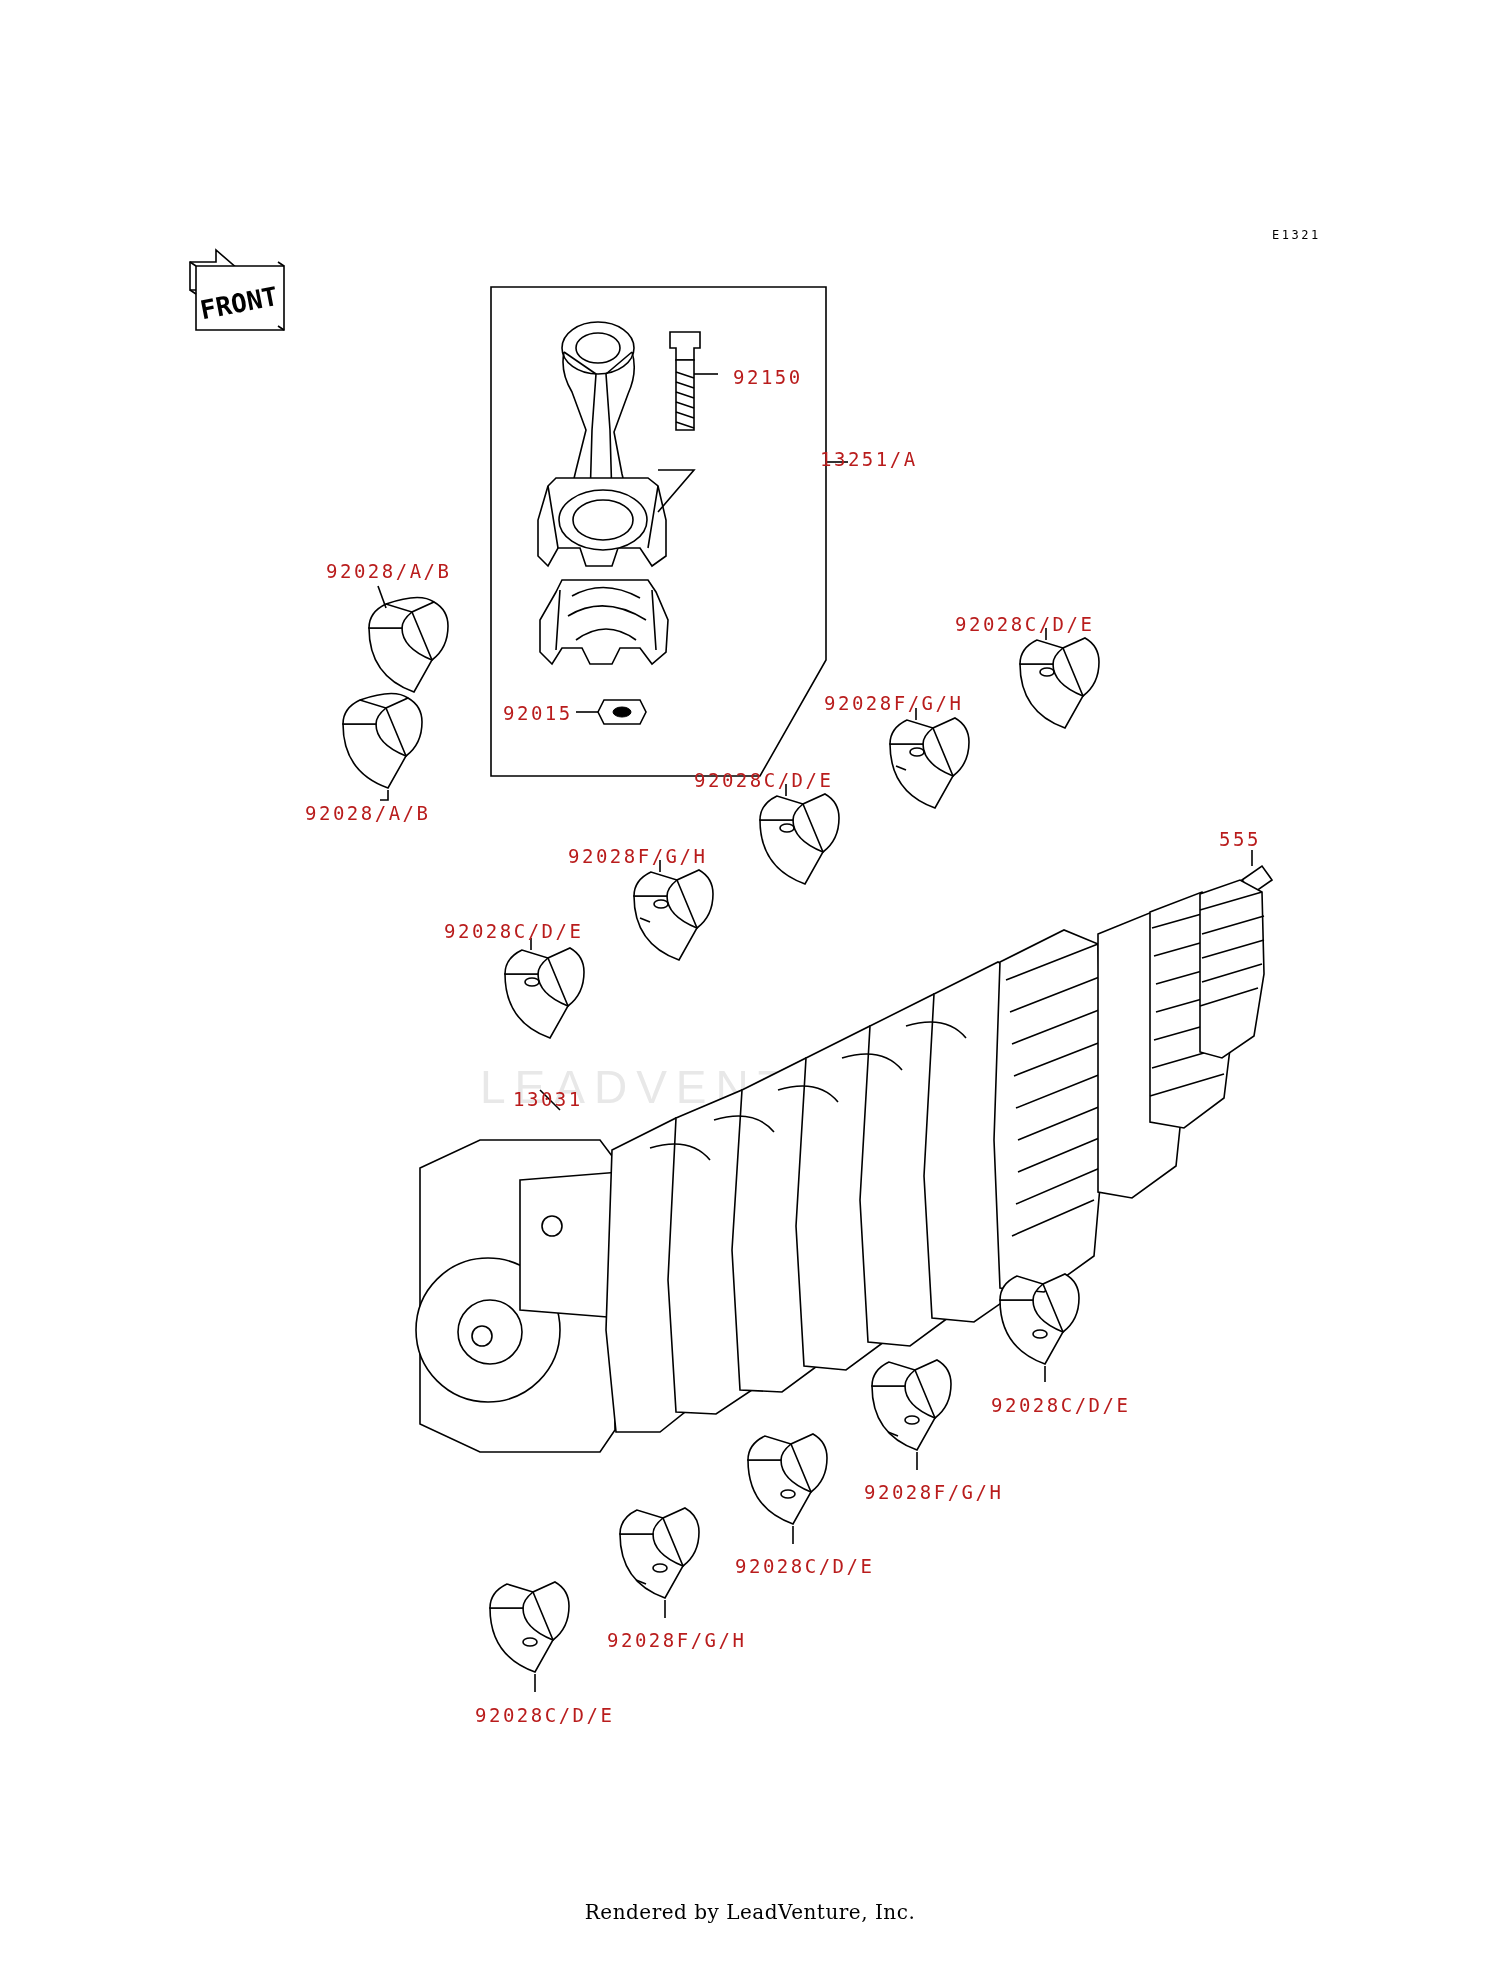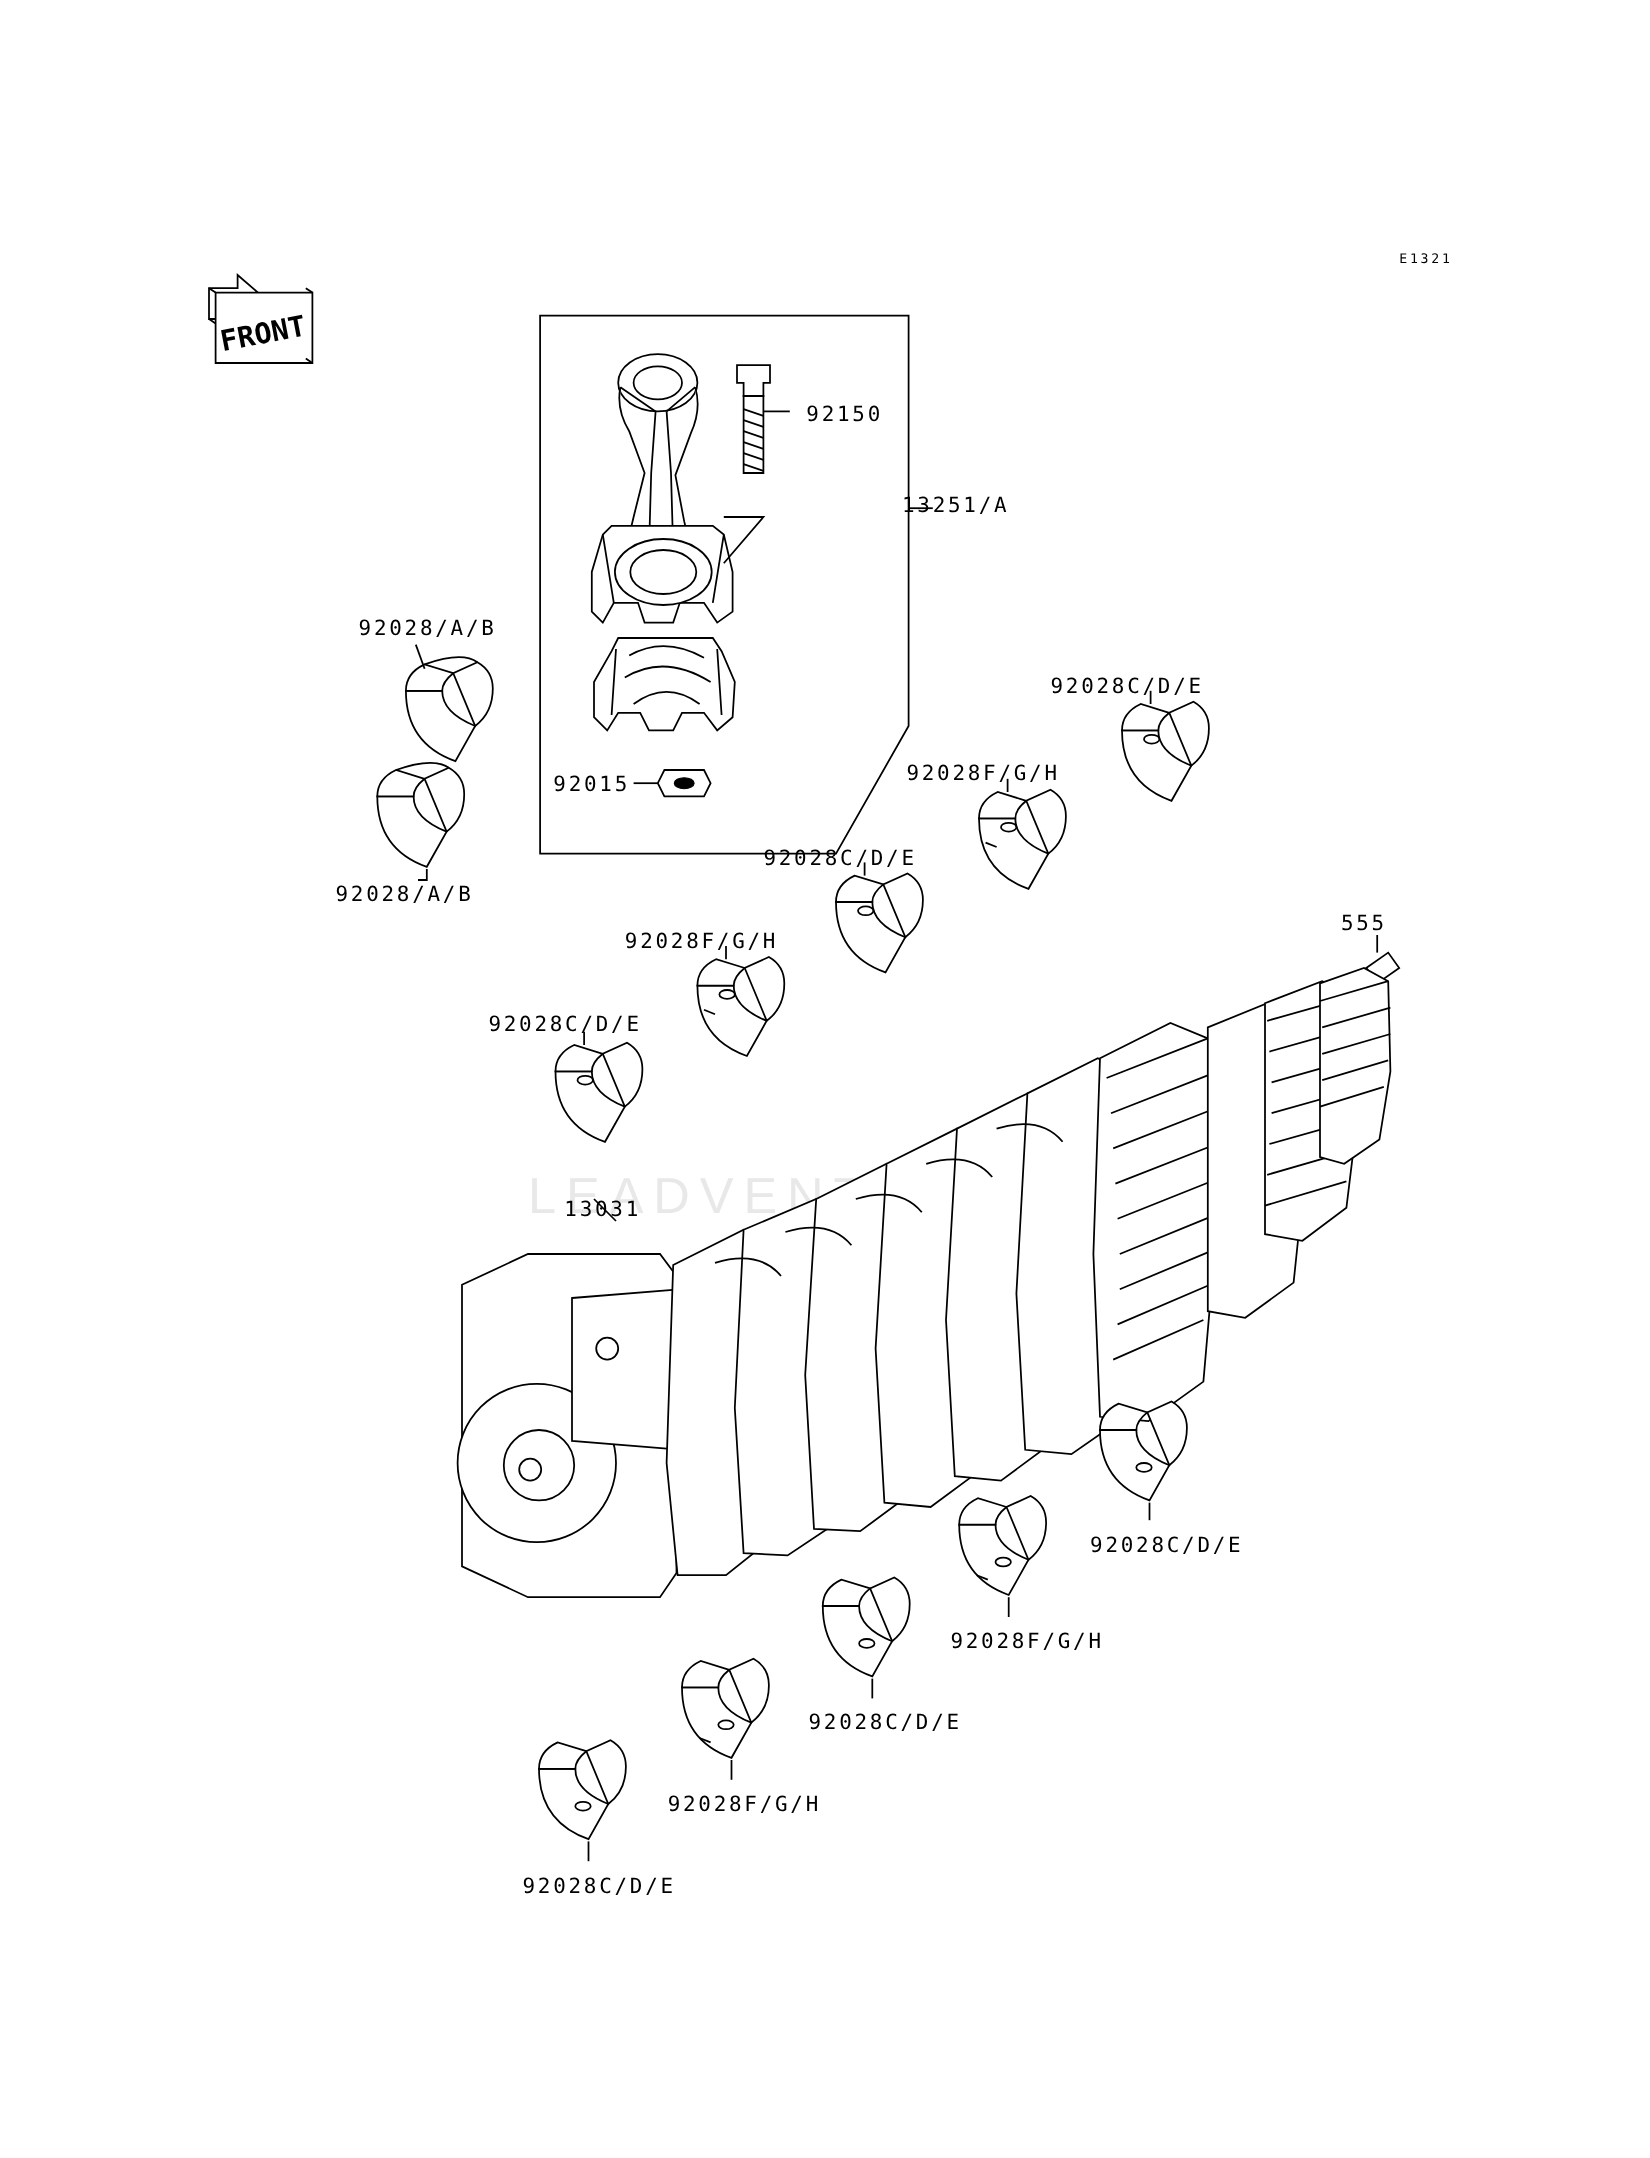--- a/index.html
+++ b/index.html
@@ -19,21 +19,21 @@
     position: absolute;
     left: 0; top: 0;
     width: 1500px;
     height: 1962px;
   }
   .lbl {
     position: absolute;
     font-family: "DejaVu Sans Mono", monospace;
     font-size: 19px;
     letter-spacing: 2.5px;
-    color: #000000;
+    color: #b91c1c;
     white-space: nowrap;
   }
   .diag-code {
     position: absolute;
     font-family: "DejaVu Sans Mono", monospace;
     font-size: 12px;
     letter-spacing: 2.5px;
   }
   .footer {
     position: absolute;
@@ -282,13 +282,14 @@
   <div class="lbl" style="left:568px;  top:845px;">92028F/G/H</div>
   <div class="lbl" style="left:444px;  top:920px;">92028C/D/E</div>
   <div class="lbl" style="left:513px;  top:1088px;text-align:center;">13031</div>
   <div class="lbl" style="left:1219px; top:828px;text-align:center;">555</div>
   <div class="lbl" style="left:991px;  top:1394px;">92028C/D/E</div>
   <div class="lbl" style="left:864px;  top:1481px;">92028F/G/H</div>
   <div class="lbl" style="left:735px;  top:1555px;">92028C/D/E</div>
   <div class="lbl" style="left:607px;  top:1629px;">92028F/G/H</div>
   <div class="lbl" style="left:475px;  top:1704px;">92028C/D/E</div>
 
+  <div class="footer">Rendered by LeadVenture, Inc.</div>
 </div>
 
 </body></html>

